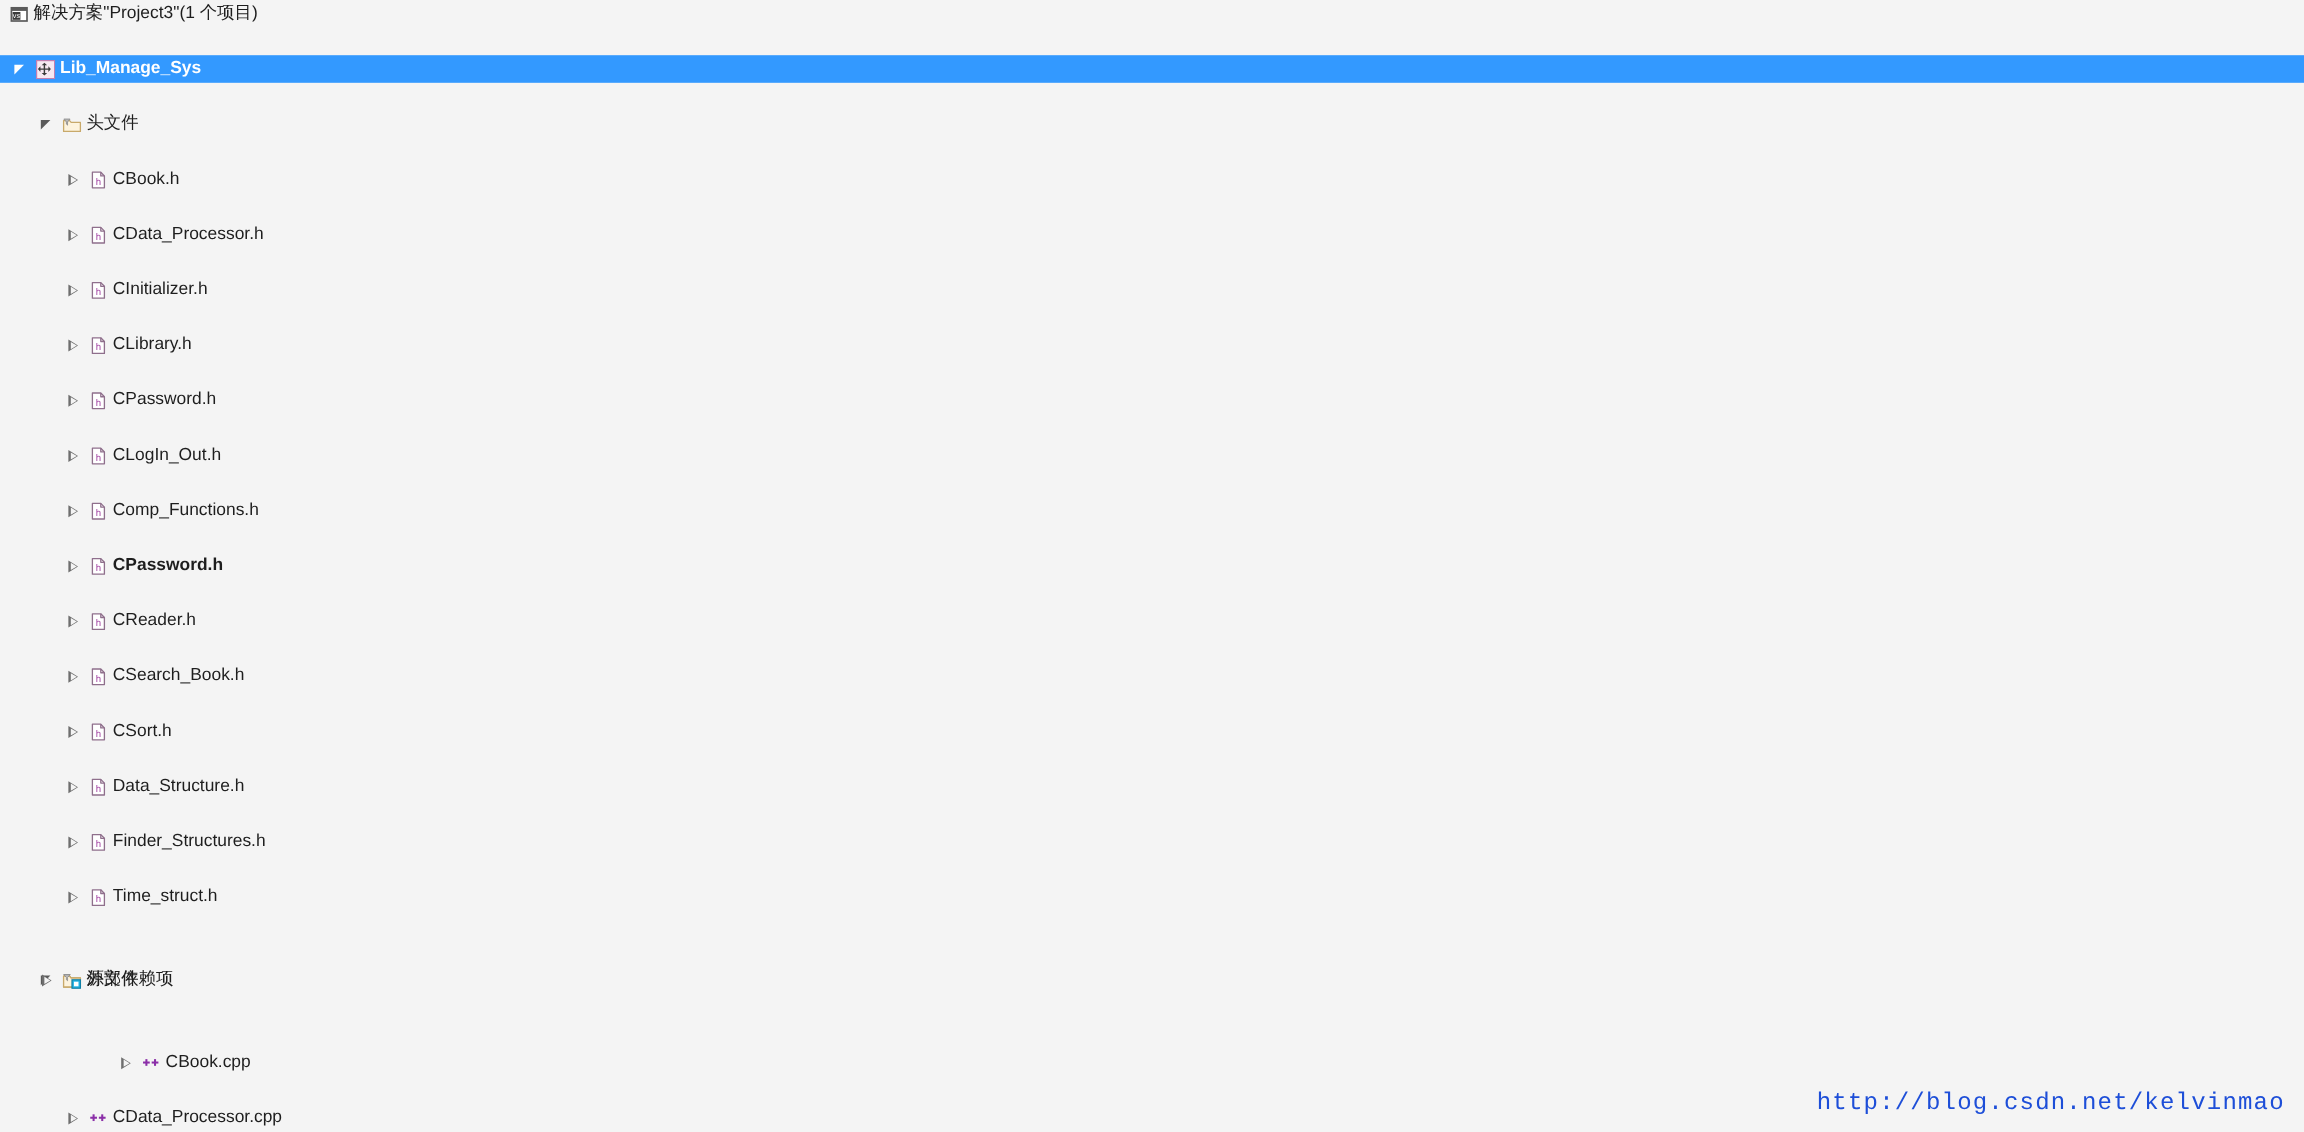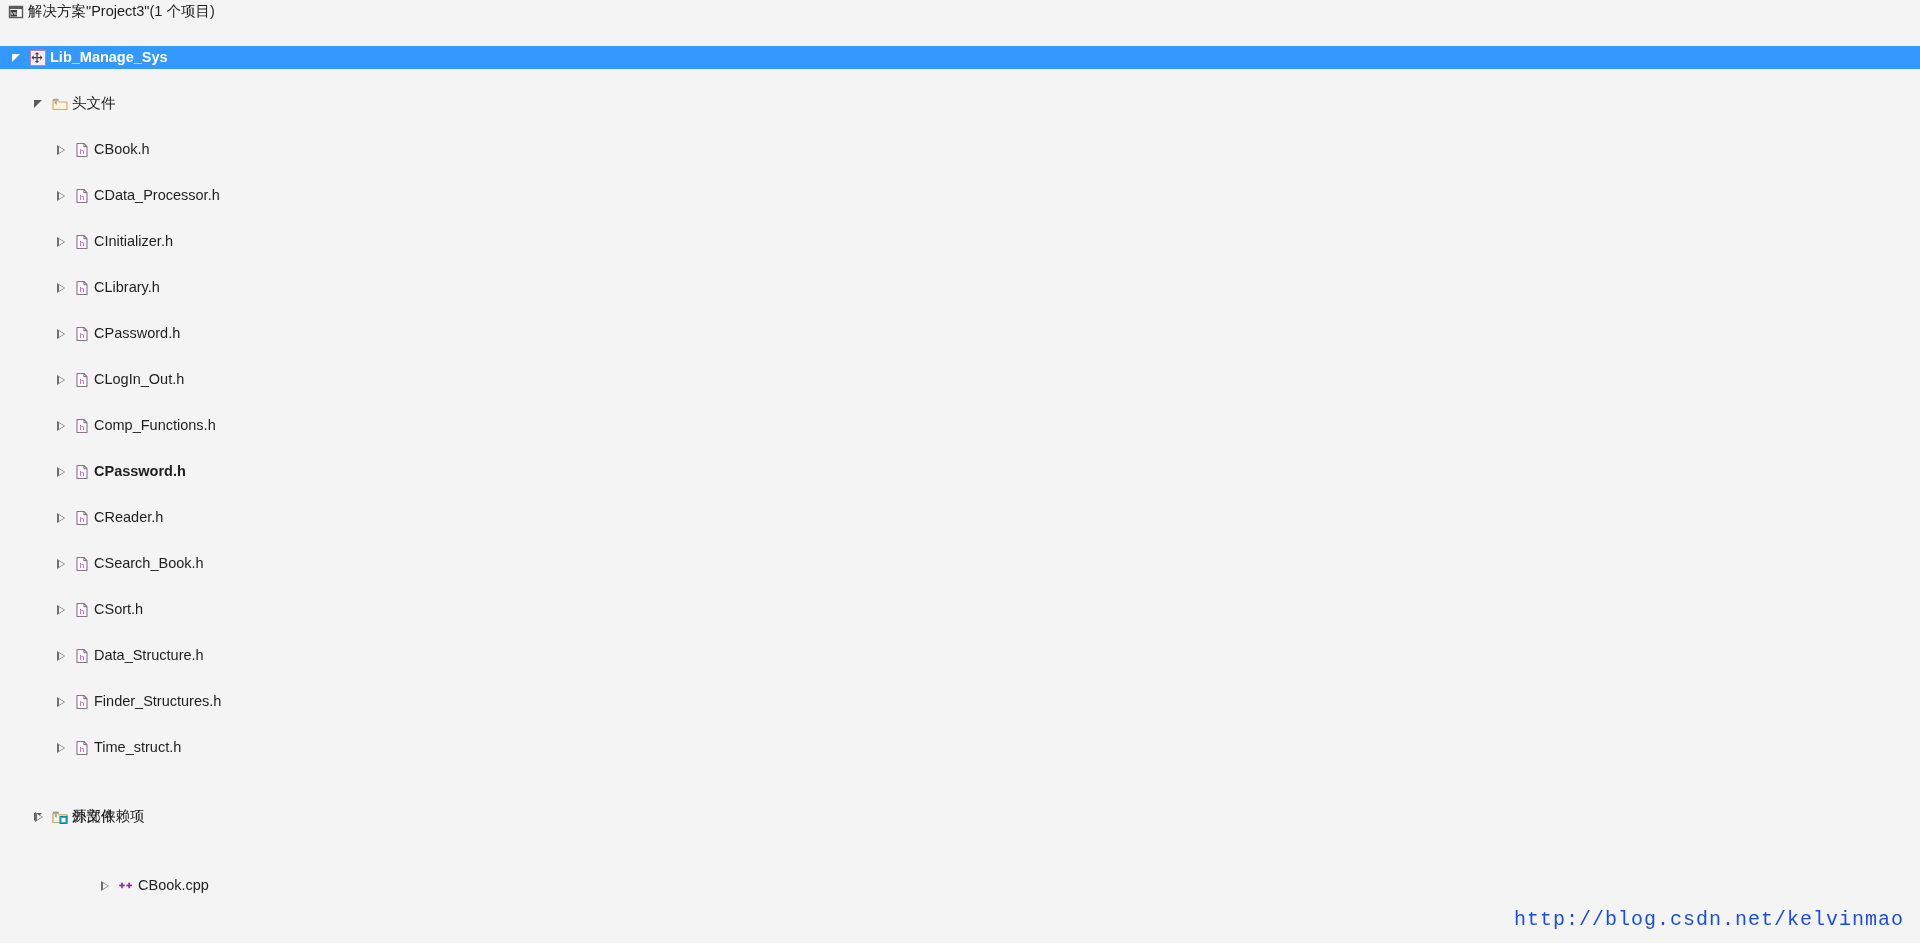--- a/index.html
+++ b/index.html
@@ -376,15 +376,31 @@
           <g fill="#8b2fa8">
             <rect x="1.2" y="6.6" width="5.6" height="1.7"></rect>
             <rect x="3.15" y="4.6" width="1.7" height="5.6"></rect>
             <rect x="8.4" y="6.6" width="5.6" height="1.7"></rect>
             <rect x="10.35" y="4.6" width="1.7" height="5.6"></rect>
           </g>
         </svg>
       </span>
       <span class="label" style="left: 94px;">CBook.cpp</span>
     </div>
+    <div class="row" style="top: 460px;">
+      <span class="exp collapsed" style="left: 54px;">
+        <i></i>
+      </span>
+      <span class="ico" style="left: 74px;">
+        <svg width="16" height="16" viewBox="0 0 16 16">
+          <g fill="#8b2fa8">
+            <rect x="1.2" y="6.6" width="5.6" height="1.7"></rect>
+            <rect x="3.15" y="4.6" width="1.7" height="5.6"></rect>
+            <rect x="8.4" y="6.6" width="5.6" height="1.7"></rect>
+            <rect x="10.35" y="4.6" width="1.7" height="5.6"></rect>
+          </g>
+        </svg>
+      </span>
+      <span class="label" style="left: 94px;">CData_Processor.cpp</span>
+    </div>
   </div>
 
 <div class="watermark">http://blog.csdn.net/kelvinmao</div>
 
 </body></html>

